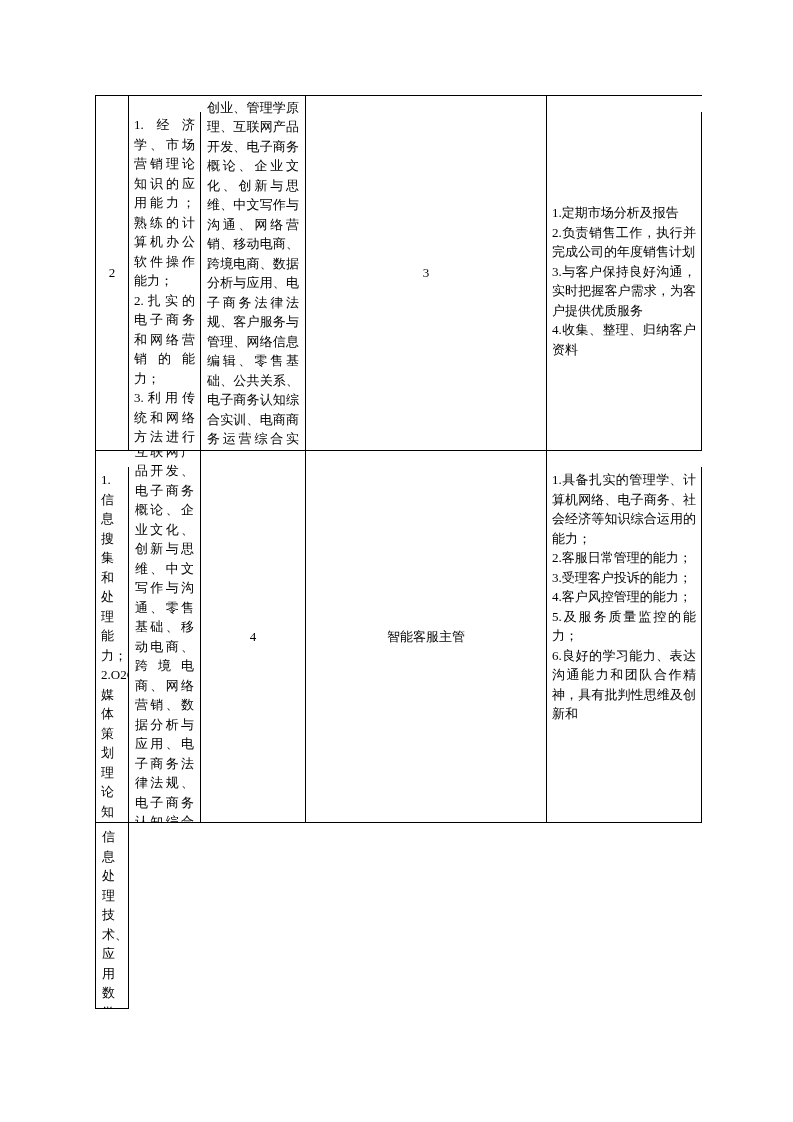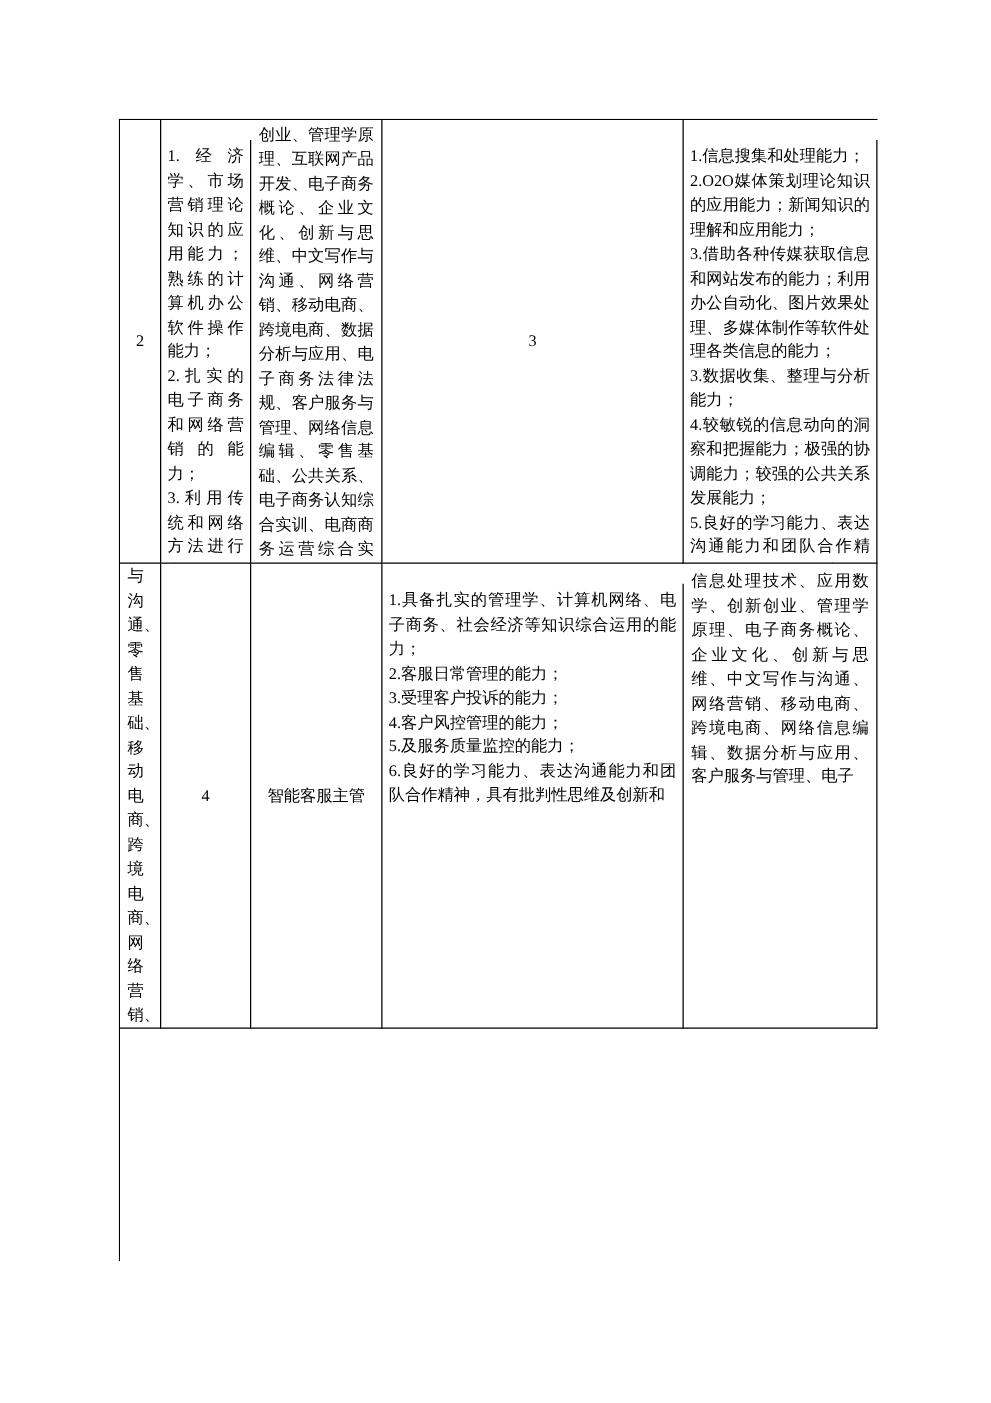--- a/index.html
+++ b/index.html
@@ -63,20 +63,24 @@
 3.利用传统和网络方法进行市场调研的能力；撰写市场调研报告的能力；
 4.整合营销和销售方案制订与实施的能力；
 5.营销活动的数据分析与评估；
 6.细化销售目标、构建销售漏斗的能力；
 7.良好的学习能力、表达沟通能力和团队合作精神，具有批判性思维及创新和创业的能力；
 8.诚实守信的职业道德和互联网安全意识，遵守与电子商务相关的法律法规；
 9.具有探究学习、终身学习和可持续发展的能力。</div>
       <div class="cell c-course v-center t-justify bold">信息处理技术、应用数学、创新创业、管理学原理、互联网产品开发、电子商务概论、企业文化、创新与思维、中文写作与沟通、网络营销、移动电商、跨境电商、数据分析与应用、电子商务法律法规、客户服务与管理、网络信息编辑、零售基础、公共关系、电子商务认知综合实训、电商商务运营综合实训、电子商务技能综合实训</div>
 
       <div class="cell c-index v-center t-center">3</div>
+      <div class="cell c-duties v-center t-justify pre">1.定期市场分析及报告
+2.负责销售工作，执行并完成公司的年度销售计划
+3.与客户保持良好沟通，实时把握客户需求，为客户提供优质服务
+4.收集、整理、归纳客户资料</div>
       <div class="cell c-abil v-top t-justify pre">1.信息搜集和处理能力；
 2.O2O媒体策划理论知识的应用能力；新闻知识的理解和应用能力；
 3.借助各种传媒获取信息和网站发布的能力；利用办公自动化、图片效果处理、多媒体制作等软件处理各类信息的能力；
 3.数据收集、整理与分析能力；
 4.较敏锐的信息动向的洞察和把握能力；极强的协调能力；较强的公共关系发展能力；
 5.良好的学习能力、表达沟通能力和团队合作精神，具有批判性思维及创新和创业的能力；
 6.诚实守信的职业道德和互联网安全意识，遵守与电子商务相关的法律法规
 7.具有探究学习、终身学习和可持续发展的能力。</div>
       <div class="cell c-course v-center t-justify bold">信息处理技术、应用数学、创新创业、管理学原理、互联网产品开发、电子商务概论、企业文化、创新与思维、中文写作与沟通、零售基础、移动电商、跨境电商、网络营销、数据分析与应用、电子商务法律法规、电子商务认知综合实训、电商商务运营综合实训、电子商务技能综合实训</div>
 

